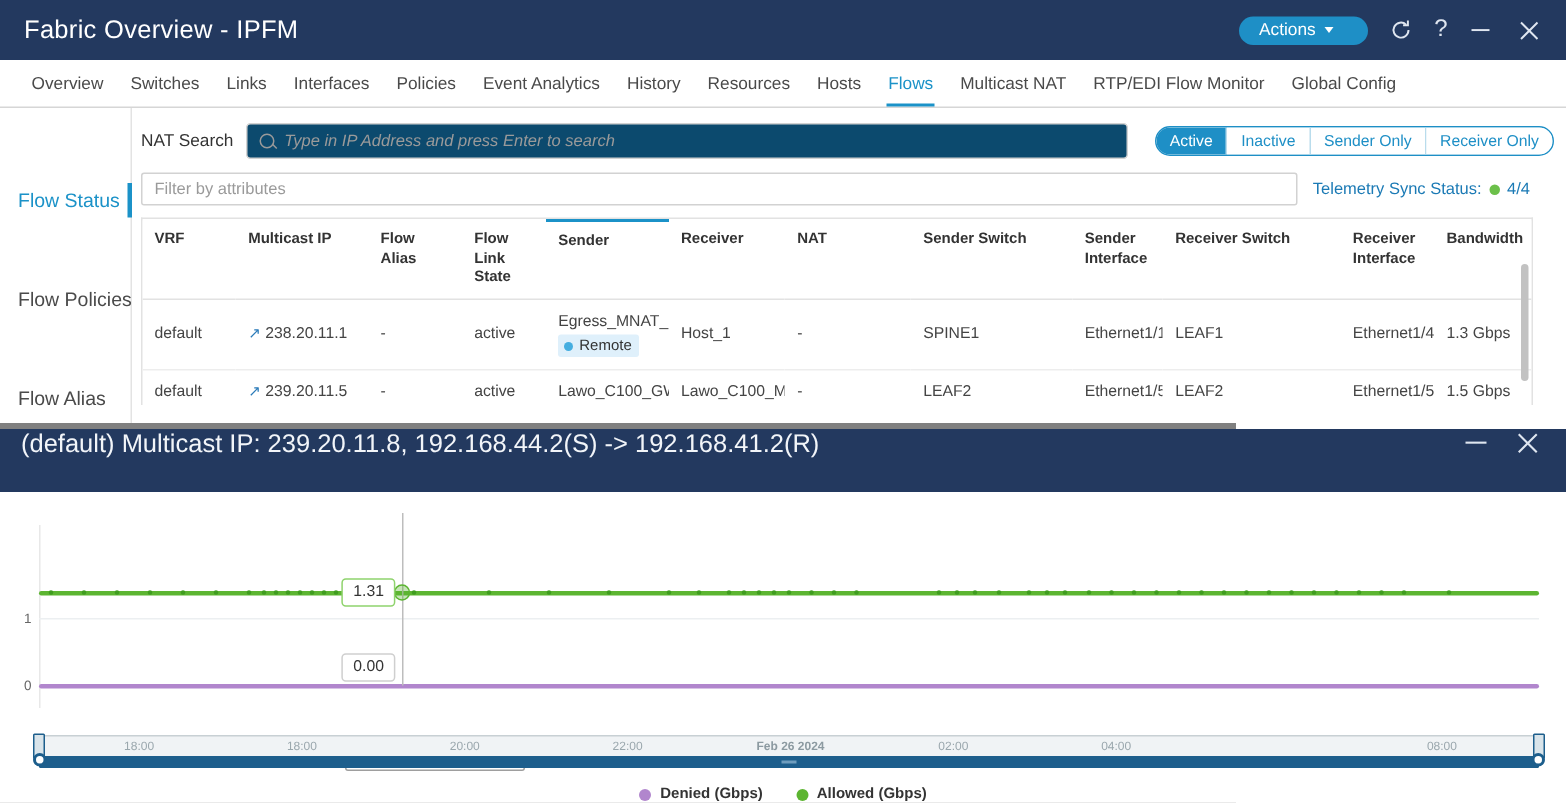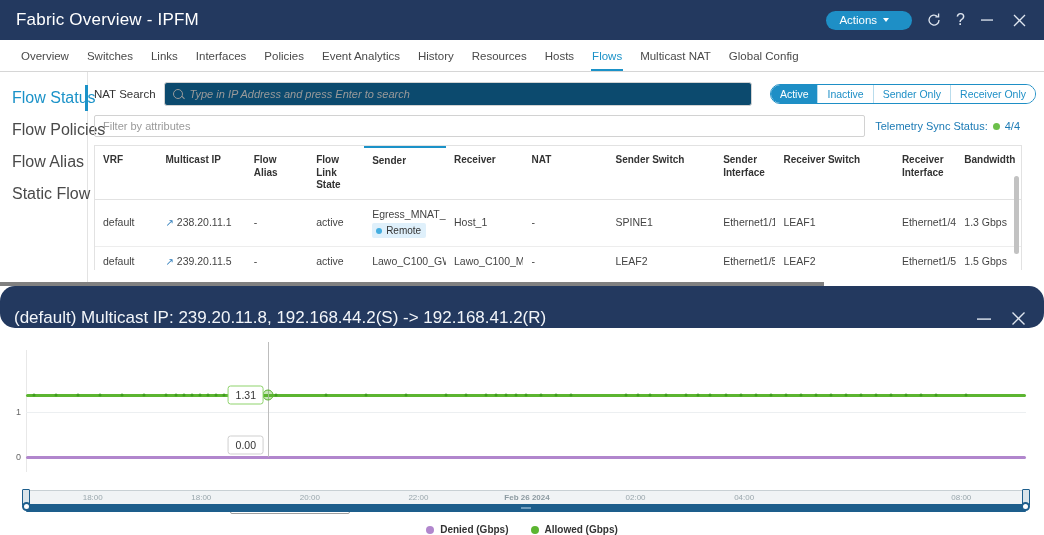--- a/index.html
+++ b/index.html
@@ -35,21 +35,21 @@
 
   
   .tabbar { height:32px; border-bottom:1px solid #d6d6d6; display:flex; align-items:flex-end; padding-left:12px; background:#fff; }
   .tab { font-size:11.5px; color:#4a4a4a; padding:0 9px 9px 9px; cursor:pointer; position:relative; white-space:nowrap;}
   .tab.active { color:#1b92c8; }
   .tab.active:after { content:''; position:absolute; left:8px; right:8px; bottom:0; height:2.5px; background:#1b92c8;}
 
   
   .top-body { display:flex; height:210px; }
   .leftnav { width:88px; padding-top:10px; border-right:1px solid #e3e3e3; background:#fff; }
-  .leftnav .item { font-size:16px; color:#4a4a4a; padding:7px 10px 7px 12px; cursor:pointer; position:relative; white-space:nowrap;}
+  .leftnav .item { font-size:13px; color:#4a4a4a; padding:7px 10px 7px 12px; cursor:pointer; position:relative; white-space:nowrap;margin-top:37px;}
   .leftnav .item.active { color:#1b92c8; }
   .leftnav .item.active:after{ content:''; position:absolute; right:-1px; top:3px; bottom:3px; width:3px; background:#1b92c8;}
 
   .content { flex:1; padding:10px 8px 0 6px; position:relative; min-width:0; }
 
   .searchrow { display:flex; align-items:center; gap:8px; }
   .searchlabel { font-size:11.5px; color:#333; font-weight:400; white-space:nowrap; }
   .searchbox {
     flex:1; height:24px; border:1px solid #d2d2d2; border-radius:3px; background:#0c4a6e;
     display:flex; align-items:center; padding:0 8px; gap:7px; min-width:0;
@@ -83,21 +83,21 @@
     vertical-align:middle; overflow:hidden; white-space:nowrap; line-height:1.3;
   }
   .link { color:#1b7ab5; }
   .sparkicon { color:#2b7bb9; font-size:10px; margin-right:3px; }
   .chip { display:inline-flex; align-items:center; gap:4px; background:#dff0fb; color:#333; border-radius:2px; padding:1px 5px 1px 4px; font-size:10px; margin-top:2px;}
   .dot-blue { width:6px;height:6px;border-radius:50%;background:#45aee0; display:inline-block;}
   .vscroll { position:absolute; right:2px; top:30px; width:5px; height:78px; background:#c2c2c2; border-radius:3px;}
 
   
   .win-bot { position:absolute; left:0; top:286px; width:1044px; height:249px; background:#fff; overflow:hidden;}
-  .bot-titlebar { height:42px; background:#23395f; display:flex; align-items:flex-end; padding:0 14px 0 14px;border-radius:15px; }
+  .bot-titlebar { height:42px; background:#23395f; display:flex; align-items:flex-start; padding:0 14px 0 14px; }
   .bot-titlebar .title { color:#f2f5f9; font-size:17px; flex:1; }
 
   .chartarea { position:relative; height:207px; background:#fff; padding:0; }
   .plot { position:absolute; left:26px; top:22px; right:18px; height:122px; }
   .axisline-l { position:absolute; left:0; top:0; bottom:0; width:1px; background:#e8e8e8;}
   .grid { position:absolute; left:0; right:0; height:1px; background:#eceff1; }
   .ylabel { position:absolute; font-size:9px; color:#666; right:calc(100% + 5px); transform:translateY(-50%); }
   .series-line { position:absolute; left:0; right:0; height:3px; border-radius:2px;}
   .series-green { background:#5cb531; }
   .series-purple { background:#b186cd; }
@@ -169,20 +169,21 @@
       <div class="tab">Switches</div>
       <div class="tab">Links</div>
       <div class="tab">Interfaces</div>
       <div class="tab">Policies</div>
       <div class="tab">Event Analytics</div>
       <div class="tab">History</div>
       <div class="tab">Resources</div>
       <div class="tab">Hosts</div>
       <div class="tab active">Flows</div>
       <div class="tab">Multicast NAT</div>
+      <div class="tab">RTP/EDI Flow Monitor</div>
       <div class="tab">Global Config</div>
     </div>
 
     <div class="top-body">
 
       <div class="leftnav">
         <div class="item active">Flow Status</div>
         <div class="item">Flow Policies</div>
         <div class="item">Flow Alias</div>
         <div class="item">Static Flow</div>

